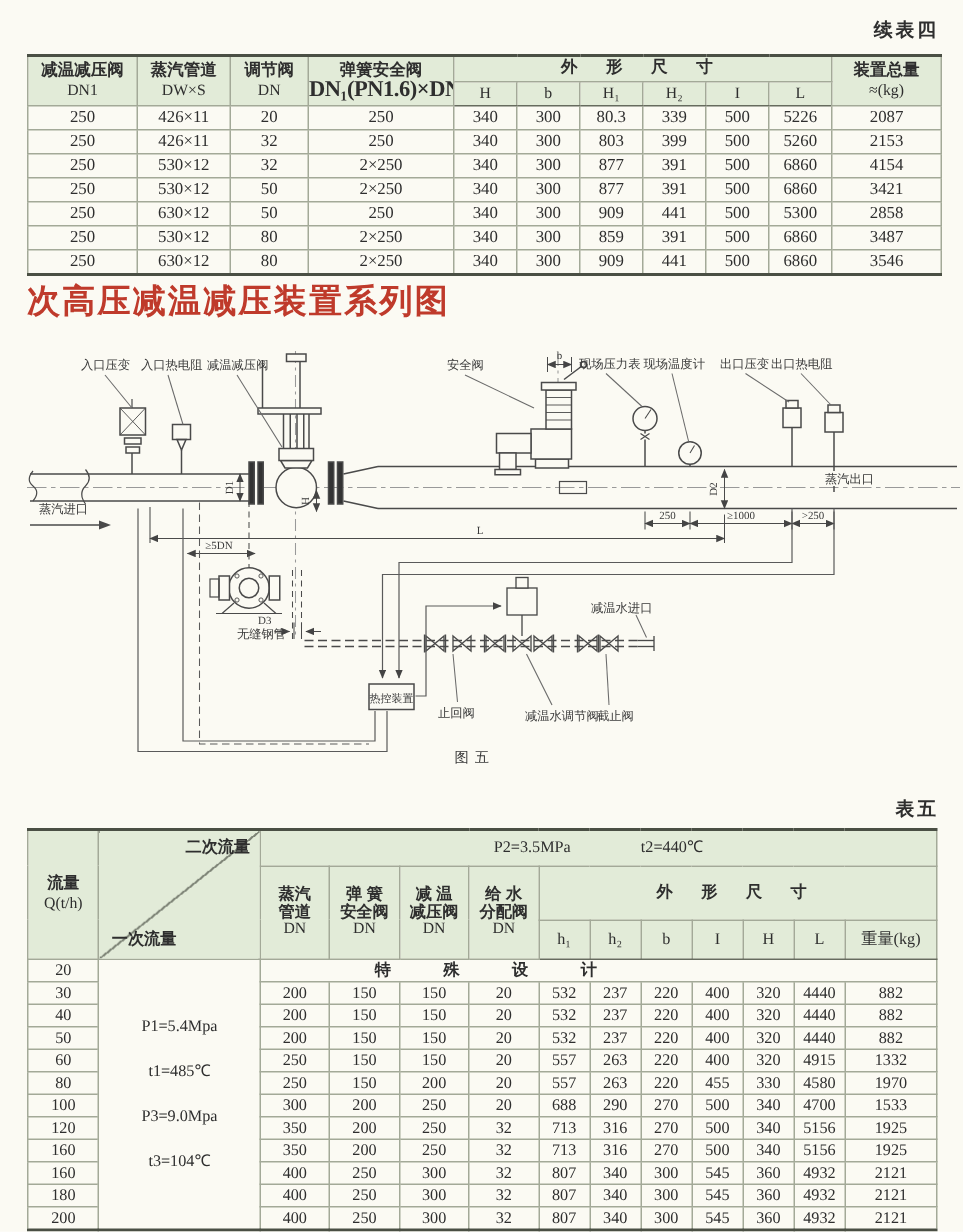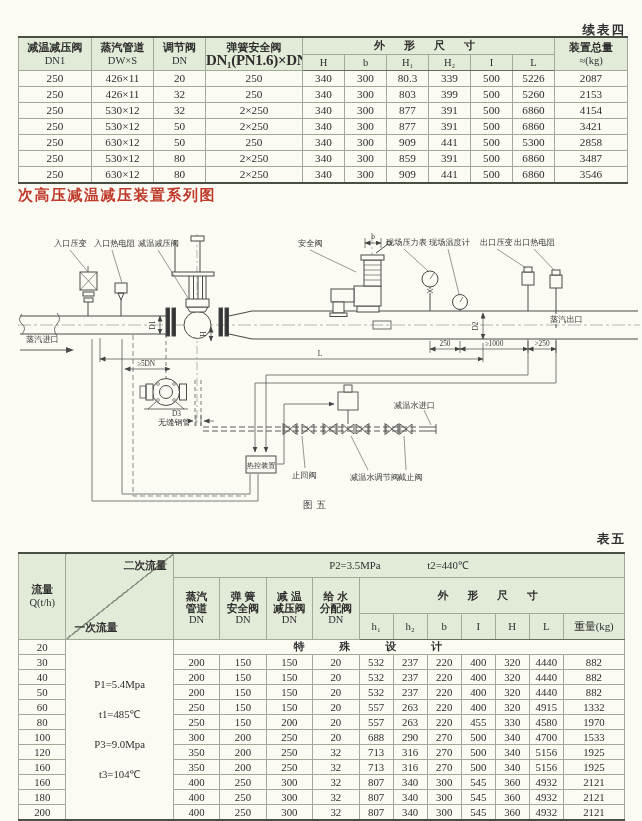--- a/index.html
+++ b/index.html
@@ -9,43 +9,43 @@
   table{border-collapse:collapse;table-layout:fixed;background:transparent;}
   table{border:1px solid #7b8274;border-top:2.5px solid #4a4f44;border-bottom:2.5px solid #4a4f44;}
   th,td{border:1px solid #a3a998;padding:0;text-align:center;vertical-align:middle;overflow:hidden;}
   thead th{background:#e2ebd8;font-weight:bold;font-size:11px;line-height:13px;}
   thead tr:last-child th{border-bottom:1.5px solid #666b5e;}
   td{font-family:"Liberation Serif",serif;font-size:11.2px;}
   .t4 td{height:15px;}
   .code{font-family:"Liberation Serif",serif;font-weight:normal;font-size:10.5px;}
   .code-small{font-family:"Liberation Serif",serif;font-weight:bold;font-size:15px;letter-spacing:-0.3px;}
   .group-head{letter-spacing:8px;}
-  .title-red{position:absolute;left:18px;font-size:15px;font-weight:bold;font-family:"Liberation Serif",serif;letter-spacing:1.5px;}
+  .title-red{position:absolute;left:18px;font-size:22px;font-weight:bold;font-family:"Liberation Serif",serif;letter-spacing:1.5px;}
   
   .t5 td{height:14px;font-size:10.8px;}
   .t5 thead th{font-size:10.8px;line-height:12px;}
   .corner-cell div{line-height:13px;}
   .diag-cell{position:relative;background-image:linear-gradient(to bottom right,rgba(0,0,0,0) 49.5%,#7d8376 49.5%,#7d8376 50.5%,rgba(0,0,0,0) 50.5%);}
   .diag-top{position:absolute;top:5px;right:6px;font-weight:bold;}
-  .diag-bottom{position:absolute;bottom:6px;left:8px;font-weight:bold;}
+  .diag-bottom{position:absolute;bottom:6px;left:8px;font-weight:bold;font-family:Liberation Mono, monospace;}
   .cond-cell{font-family:"Liberation Serif",serif;font-weight:normal;font-size:11.5px;}
   .cond-cell span{margin:0 22px;}
-  .special-cell{text-align:left;padding-left:120px;letter-spacing:16px;font-family:"Liberation Sans",sans-serif;font-weight:bold;font-size:11px;}
+  .special-cell{text-align:left;padding-left:76px;letter-spacing:16px;font-family:"Liberation Sans",sans-serif;font-weight:bold;font-size:11px;}
   .primary-cell{font-family:"Liberation Serif",serif;font-size:11px;}
   .primary-cell div{line-height:30px;}
   svg text{font-family:"Liberation Sans",sans-serif;fill:#3a3a3a;}
   .dlabel{font-size:8.2px;}
   .dsmall{font-size:7.3px;font-family:"Liberation Serif",serif;}
 </style>
 </head>
 <body>
 
 <div class="sheet">
 
-  <div class="corner-label" style="top:22px;">续表四</div>
+  <div class="corner-label" style="top:12px;">续表四</div>
 
   <div class="t-wrap" style="top:36px;width:609px;">
     <table class="t4" style="width:609px;">
       <colgroup>
         <col style="width:73px">
           <col style="width:62px">
           <col style="width:52px">
           <col style="width:97px">
         <col style="width:42px">
           <col style="width:42px">

